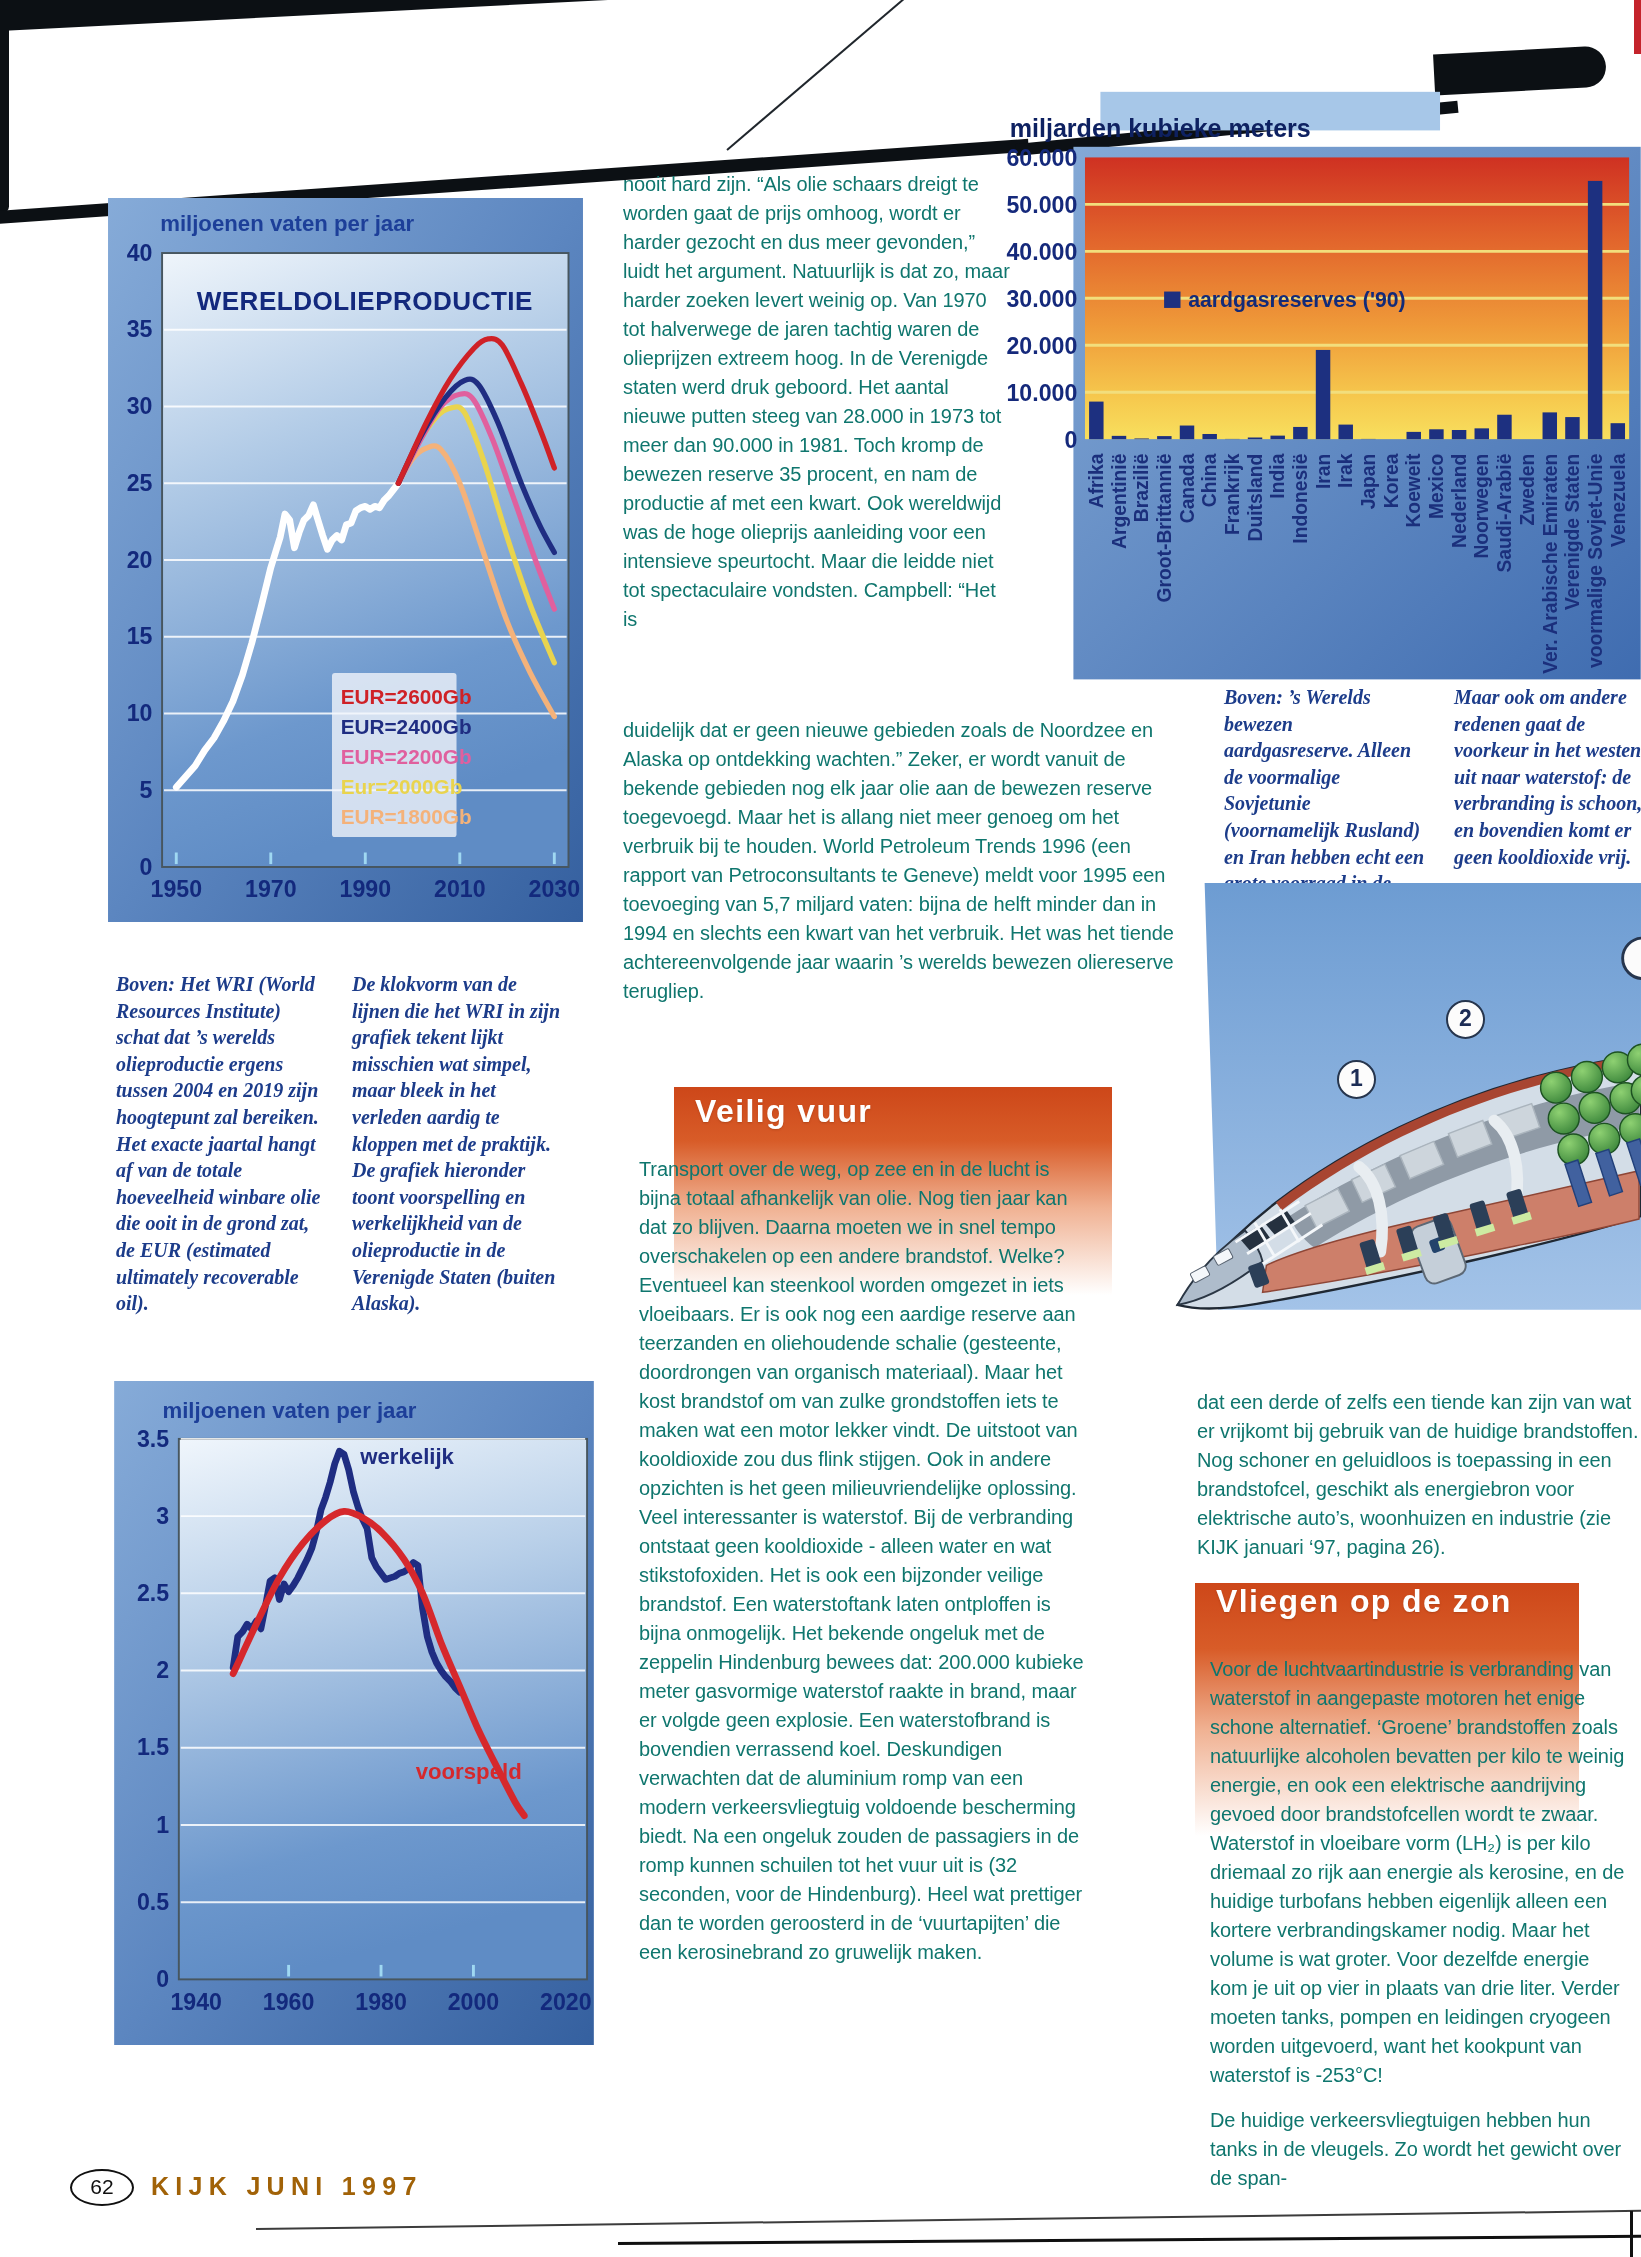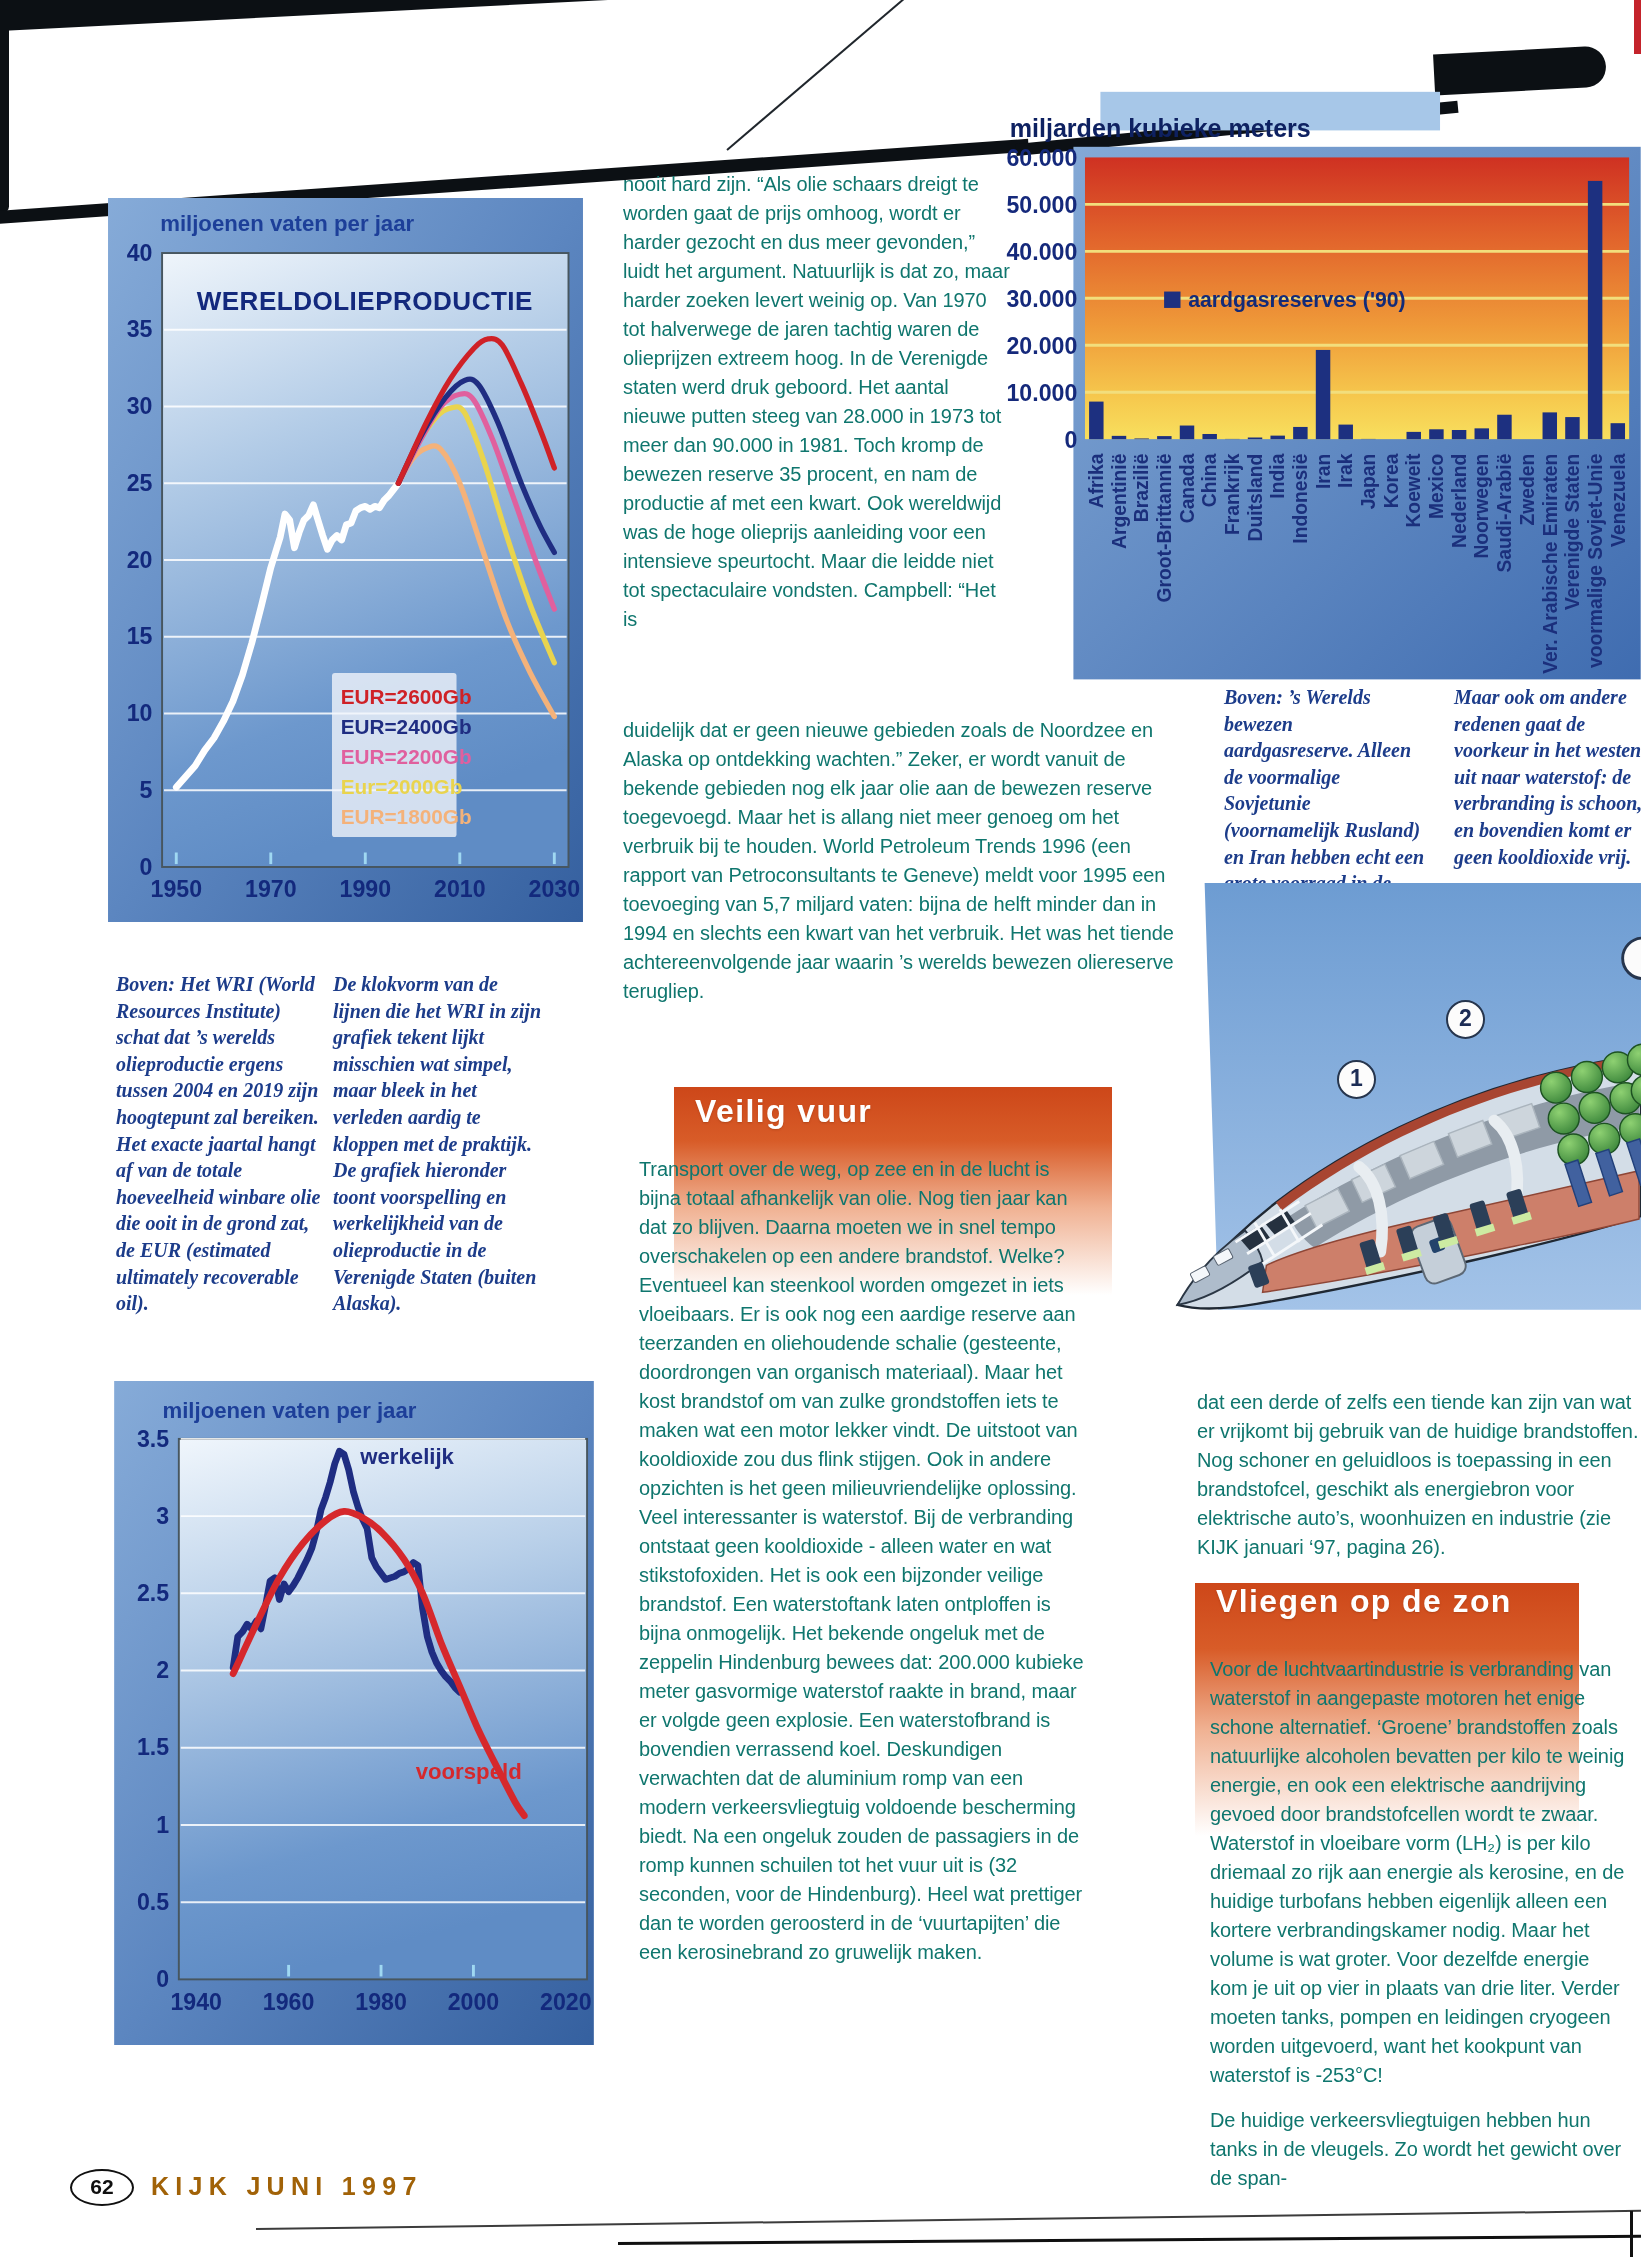--- a/index.html
+++ b/index.html
@@ -11,21 +11,21 @@
   .body-text p{margin:16px}
   .cap{font-family:"Liberation Serif",serif;font-style:italic;font-weight:bold;
        font-size:20px;line-height:26.6px;color:#1c3c8a}
   .sec-box{background:linear-gradient(180deg,#cd4719 0%,#d85c28 26%,rgba(231,130,80,0.62) 58%,rgba(255,255,255,0) 100%)}
   .sec-title{font-weight:bold;font-size:32px;line-height:39px;color:#fff;letter-spacing:1.4px;
              padding:4.8px 0 0 21px;text-shadow:0 1px 1.9px rgba(120,40,0,.35)}
   .callout{position:absolute;width:39px;height:39px;border-radius:50%;background:#fcfcfc;
            border:2.9px solid #26354d;color:#1c2c55;font-weight:bold;font-size:23px;
            text-align:center;line-height:33px}
   .footer-oval{border:2.9px solid #101010;border-radius:50%;width:64px;height:37px;
-               text-align:center;font-weight:bold;font-size:21px;line-height:31px;color:#101010}
+               text-align:center;font-weight:normal;font-size:21px;line-height:31px;color:#101010}
   .footer-mag{font-weight:bold;font-size:25px;letter-spacing:6.3px;color:#a16207}
   .artifact{background:#0c1014}
 </style>
 </head>
 <body>
 
 <div class="abs artifact" style="left:0;top:0;width:608px;height:31px;clip-path:polygon(0 0,100% 0,0 100%)"></div>
 <div class="abs artifact" style="left:0;top:0;width:8.7px;height:214px;border-bottom-right-radius:7.7px"></div>
 <div class="abs artifact" style="left:-3.9px;top:211px;width:1035px;height:12.6px;transform:rotate(-4deg);transform-origin:left center"></div>
 <div class="abs artifact" style="left:1016px;top:144px;width:444px;height:11.6px;transform:rotate(-5.6deg);transform-origin:left center"></div>
@@ -217,21 +217,21 @@
     <path d="M 123.3,296.8 L 128.1,264.8 L 132.9,260.0 L 137.7,252.0 L 142.4,256.8 L 147.2,248.8 L 152.0,256.8 L 156.8,232.8 L 161.6,207.2 L 166.4,204.0 L 171.2,226.4 L 176.0,210.4 L 180.8,218.4 L 185.5,212.0 L 190.3,204.0 L 195.1,194.4 L 199.9,184.8 L 204.7,173.6 L 209.5,156.0 L 214.3,133.6 L 219.0,120.8 L 223.8,104.8 L 228.6,85.6 L 233.4,72.8 L 238.2,76.0 L 243.0,92.0 L 247.8,114.4 L 252.6,130.4 L 257.4,143.2 L 262.1,152.8 L 266.9,183.2 L 271.7,192.8 L 276.5,199.2 L 281.3,205.6 L 286.1,204.0 L 290.9,202.4 L 295.6,199.2 L 300.4,197.6 L 305.2,194.4 L 310.0,188.0 L 314.8,191.2 L 319.6,236.0 L 324.4,264.8 L 329.2,280.8 L 333.9,292.0 L 338.7,300.0 L 343.5,306.4 L 348.3,311.2 L 353.1,317.6 L 357.9,322.4" fill="none" stroke="#1f2d82" stroke-width="7" stroke-linecap="round" stroke-linejoin="round"></path>
     <text x="254.95624999999998" y="85.60000000000002" font-size="23" font-weight="bold" fill="#1f2d82">werkelijk</text>
     <path d="M 123.3,303.2 C 127.3,294.7 139.3,268.5 147.2,252.0 C 155.2,235.5 163.2,217.9 171.2,204.0 C 179.2,190.1 187.1,178.7 195.1,168.8 C 203.1,158.9 211.9,150.4 219.0,144.8 C 226.2,139.2 231.8,135.7 238.2,135.2 C 244.6,134.7 251.0,138.1 257.4,141.6 C 263.7,145.1 269.3,148.8 276.5,156.0 C 283.7,163.2 293.3,174.1 300.4,184.8 C 307.6,195.5 313.2,205.6 319.6,220.0 C 326.0,234.4 332.4,255.2 338.7,271.2 C 345.1,287.2 351.5,301.1 357.9,316.0 C 364.3,330.9 370.7,346.9 377.0,360.8 C 383.4,374.7 389.8,386.7 396.2,399.2 C 402.6,411.7 410.5,427.5 415.3,436.0 C 420.1,444.5 423.3,448.0 424.9,450.4" fill="none" stroke="#d6282c" stroke-width="7" stroke-linecap="round" stroke-linejoin="round"></path>
     <text x="312.40625" y="412" font-size="23" font-weight="bold" fill="#d6282c">voorspeld</text>
   </svg>
 
 <div class="abs cap" style="left:116px;top:971px;width:209px">
   <span>Boven:</span>
   <span>Het WRI (World Resources Institute) schat dat ’s werelds olieproductie ergens tussen 2004 en 2019 zijn hoogtepunt zal bereiken. Het exacte jaartal hangt af van de totale hoeveelheid winbare olie die ooit in de grond zat, de EUR (estimated ultimately recoverable oil).</span>
 </div>
-<div class="abs cap" style="left:333px;top:971px;width:212px">
+<div class="abs cap" style="left:352px;top:971px;width:212px">
   <span>De klokvorm van de lijnen die het WRI in zijn grafiek tekent lijkt misschien wat simpel, maar bleek in het verleden aardig te kloppen met de praktijk. De grafiek hieronder toont voorspelling en werkelijkheid van de olieproductie in de Verenigde Staten (buiten Alaska).</span>
 </div>
 
 <div class="abs cap" style="left:1224px;top:684px;width:203px">
   <span>Boven:</span>
   <span>’s Werelds bewezen aardgasreserve. Alleen de voormalige Sovjetunie (voornamelijk Rusland) en Iran hebben echt een grote voorraad in de grond.</span>
 </div>
 <div class="abs cap" style="left:1454px;top:684px;width:191px">
   <span>Maar ook om andere redenen gaat de voorkeur in het westen uit naar waterstof: de verbranding is schoon, en bovendien komt er geen kooldioxide vrij.</span>
 </div>

